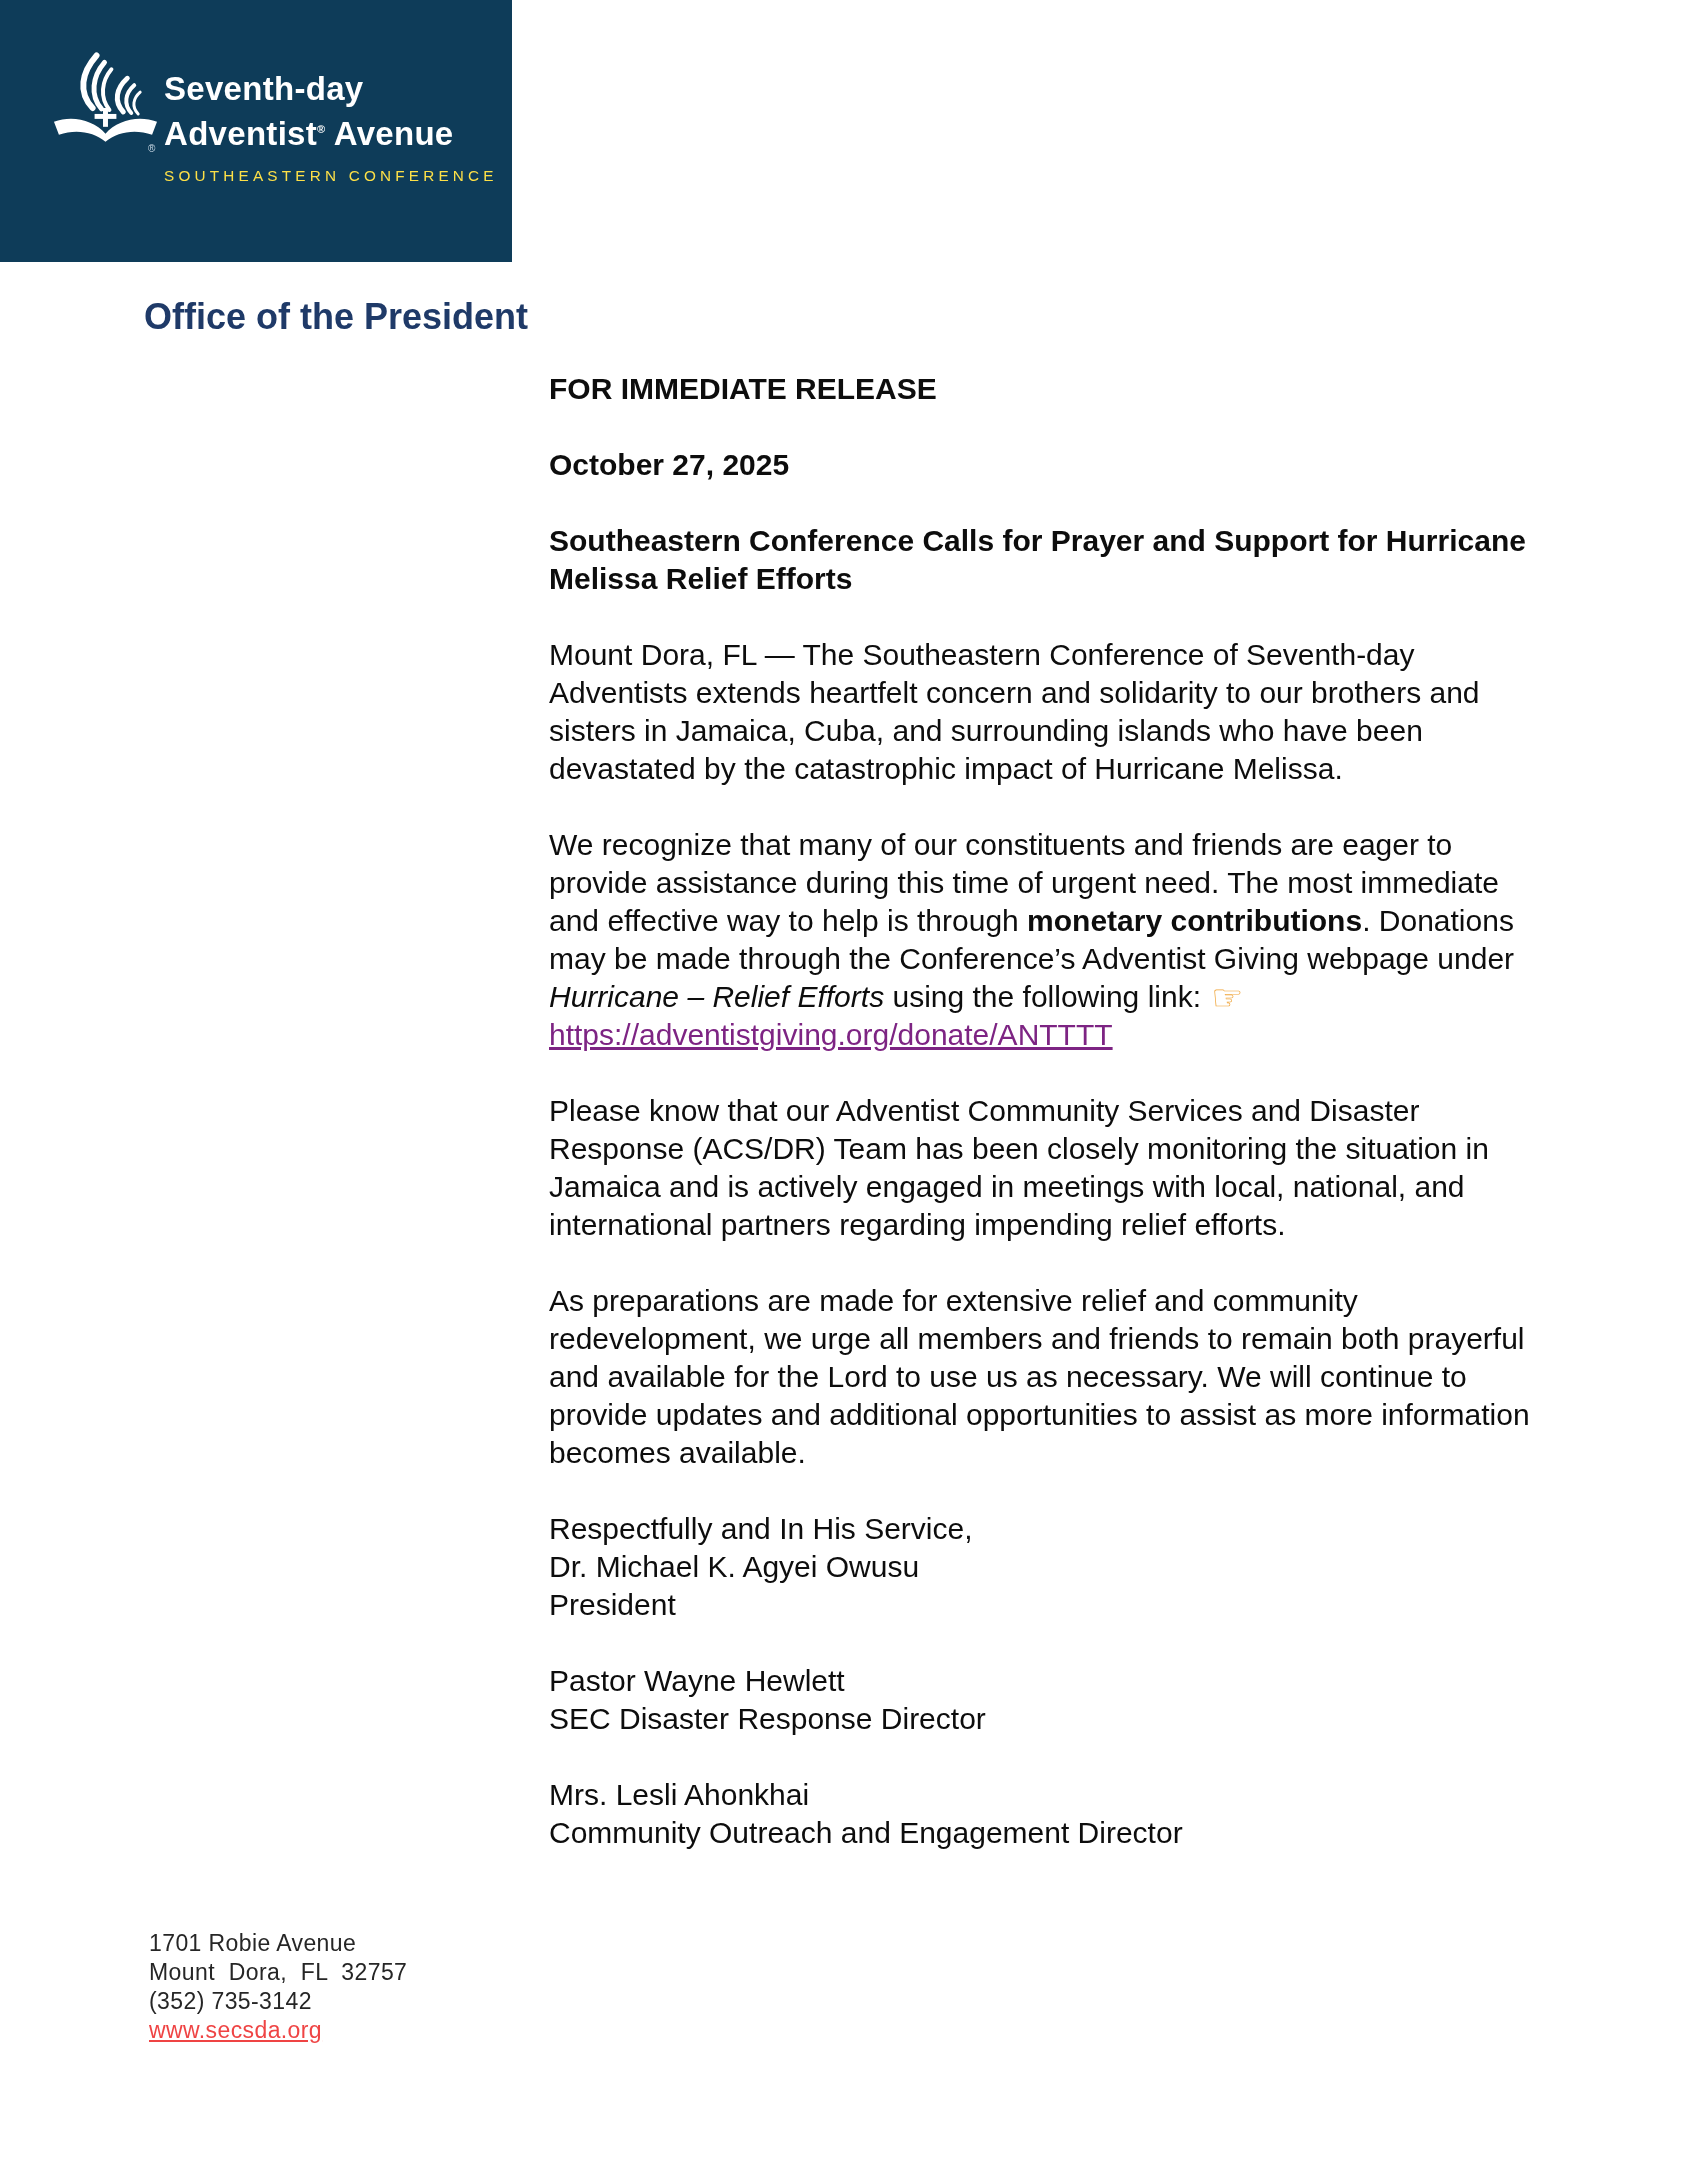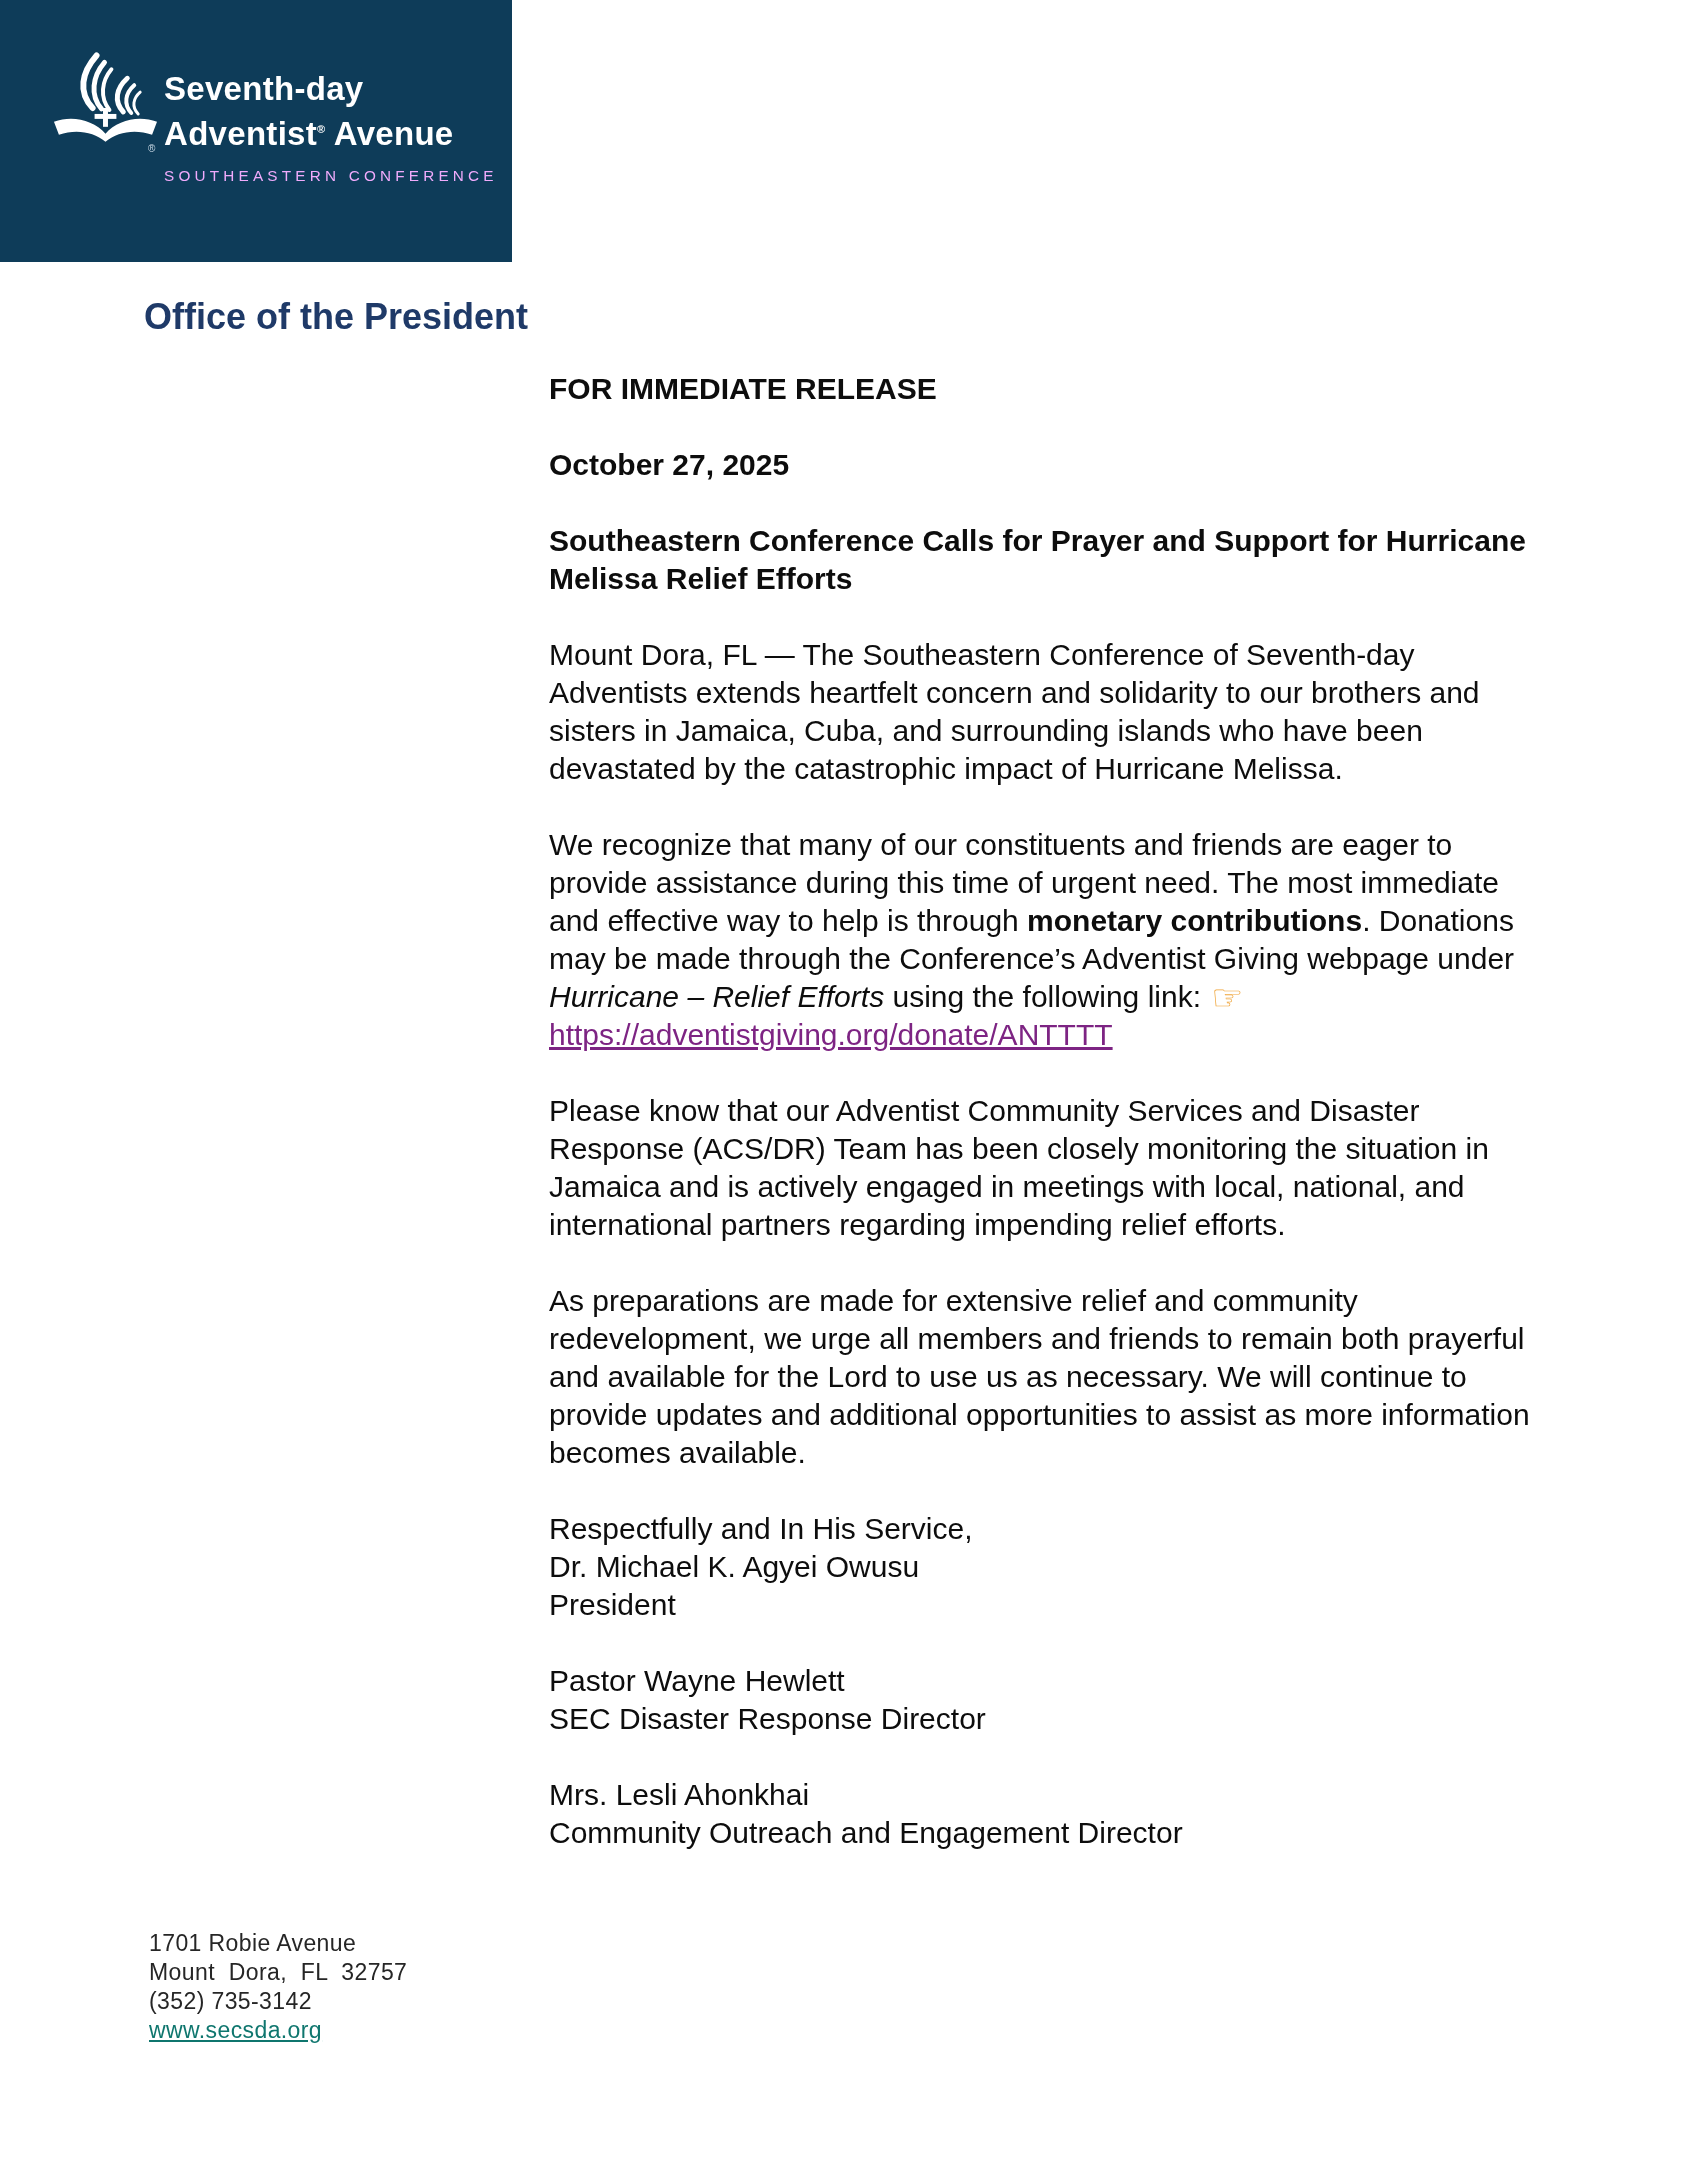--- a/index.html
+++ b/index.html
@@ -7,35 +7,35 @@
     position:relative; width:1683px; height:2178px; background:#ffffff;
     font-family:"Liberation Sans", sans-serif; color:#0d0d0d; overflow:hidden;
   }
   
   .brand-block { position:absolute; left:0; top:0; width:512px; height:262px; background:#0e3c59; }
   .logo-svg { position:absolute; left:50px; top:48px; width:109px; height:119px; }
   .logo-reg { position:absolute; left:148px; top:143px; font-size:10px; color:#cddcе8; color:#cddce8; }
   .brand-text { position:absolute; left:164px; top:69px; color:#ffffff; }
   .brand-line { font-size:33px; line-height:40px; font-weight:700; letter-spacing:0.3px; }
   .brand-line sup { font-size:11px; }
-  .brand-sub { margin-top:13px; font-size:15.3px; letter-spacing:4.2px; color:#f0abfc; font-weight:500; }
+  .brand-sub { margin-top:13px; font-size:15.3px; letter-spacing:4.2px; color:#fde047; font-weight:500; }
   .office-title { position:absolute; left:144px; top:296px; font-size:36px; font-weight:700; color:#1f3a68; }
   
   .content { position:absolute; left:549px; top:370px; width:995px; font-size:30px; line-height:38px; }
   .content p { margin:0 0 38px 0; }
   .bold { font-weight:700;margin-top:15px; }
   .block { display:block; }
   .italic { font-style:italic; }
   a.donate { color:#7d2483; text-decoration:underline; cursor:pointer; }
   .pointer { color:#f0a63c; font-size:36px; line-height:1; vertical-align:-3px; padding:0 4px 0 2px; }
   .tagline { font-size:26px; font-weight:700; font-style:italic; }
   
   .footer { position:absolute; left:149px; top:1929px; font-size:23px; line-height:29px; color:#262626; letter-spacing:0.4px; }
   .footer .spread { word-spacing:7px; }
-  .footer a { color:#0f766e; text-decoration:underline; cursor:pointer; display:inline-block; }
+  .footer a { color:#ef4444; text-decoration:underline; cursor:pointer; display:inline-block; }
 </style>
 </head>
 <body>
 
 <div class="page">
 
   <header class="brand-block">
     <svg class="logo-svg" viewBox="0 0 110 115" aria-hidden="true">
       <g fill="none" stroke="#ffffff" stroke-linecap="round">
         <path d="M47 5 C32 22 28 42 43 58" stroke-width="6"></path>

